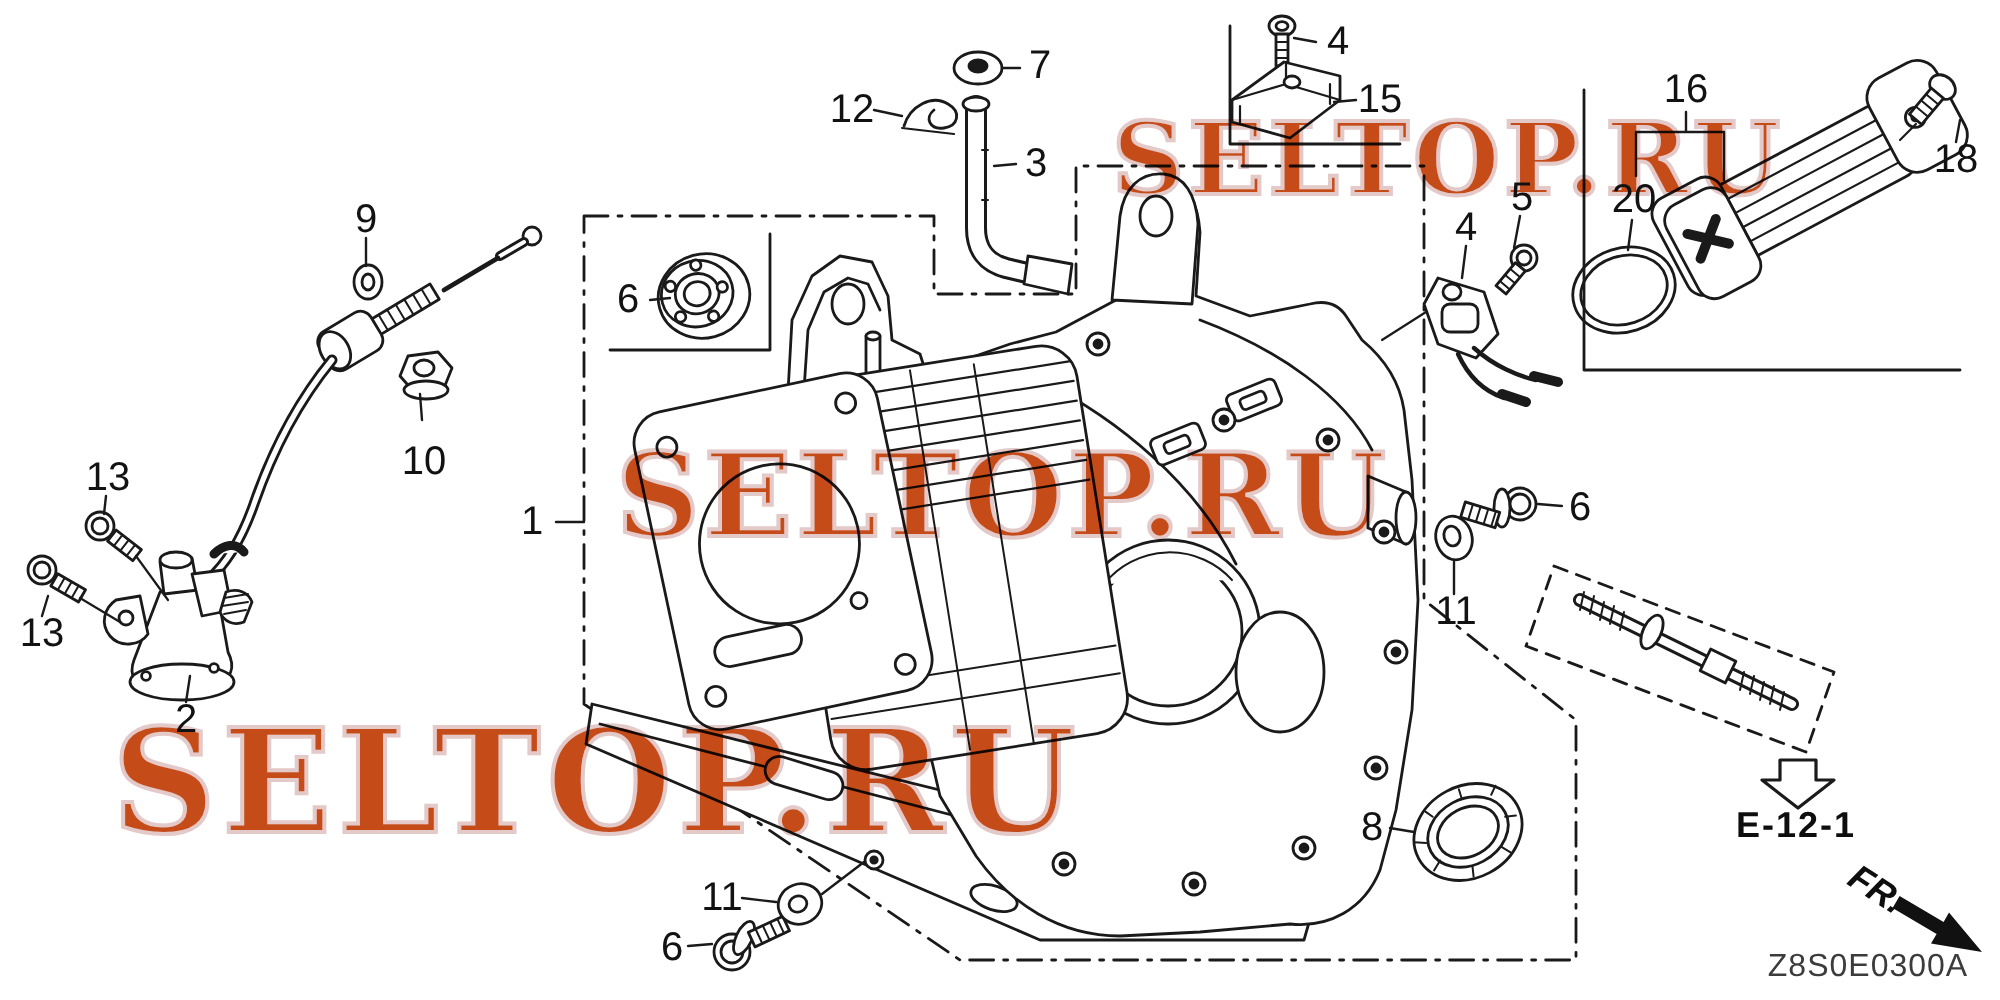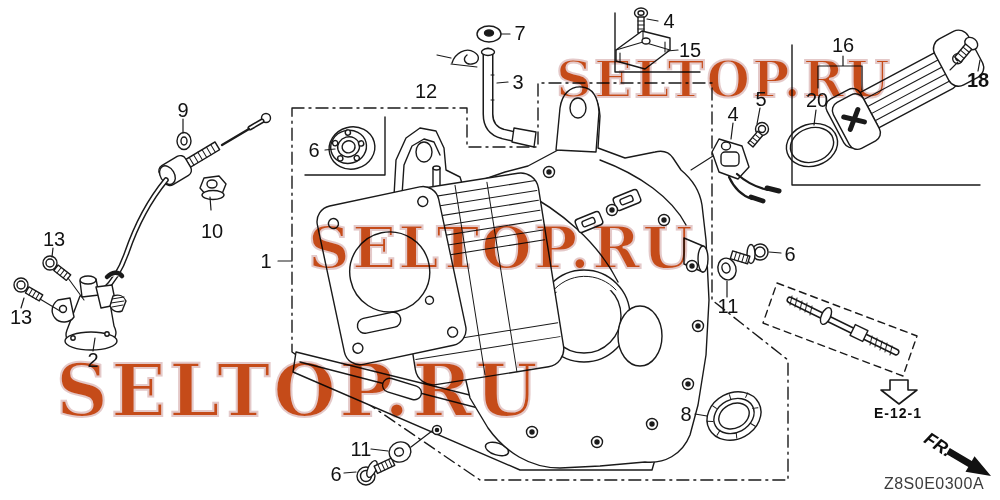--- a/index.html
+++ b/index.html
@@ -8,21 +8,21 @@
   .art{position:absolute;left:0;top:0;}
   .callout{position:absolute;transform:translate(-50%,-50%);font-size:20px;line-height:1;
            color:#121212;font-family:"Liberation Sans",sans-serif;}
   .wm{position:absolute;font-family:"DejaVu Serif",serif;font-weight:bold;white-space:nowrap;
       color:#c2410c;-webkit-text-stroke:2px #e3c6c6;letter-spacing:2px;
       mix-blend-mode:multiply;opacity:.95;}
   .wm1{left:556px;top:50px;font-size:50px;}
   .wm2{left:308px;top:214px;font-size:58px;}
   .wm3{left:56px;top:348px;font-size:72px;letter-spacing:3px;}
   .e121{position:absolute;left:898px;top:413px;transform:translate(-50%,-50%);
-        font-size:14px;font-weight:bold;color:#0e0e0e;letter-spacing:1px;}
+        font-size:18px;font-weight:bold;color:#0e0e0e;letter-spacing:1px;}
   .fr{position:absolute;left:938px;top:445px;transform:translate(-50%,-50%) rotate(33deg);
       font-size:18px;font-weight:bold;font-style:italic;color:#0e0e0e;}
   .code{position:absolute;left:934px;top:484px;transform:translate(-50%,-50%);
         font-size:16px;color:#3c3c3c;letter-spacing:.5px;}
 </style>
 </head>
 <body>
 
 <div class="stage">
 
@@ -360,27 +360,27 @@
       <span class="callout" style="left: 733px; top: 114px;">4</span>
       <span class="callout" style="left: 761px; top: 99px;">5</span>
       <span class="callout" style="left: 790px; top: 254px;">6</span>
       <span class="callout" style="left: 336px; top: 474px;">6</span>
       <span class="callout" style="left: 520px; top: 33px;">7</span>
       <span class="callout" style="left: 686px; top: 414px;">8</span>
       <span class="callout" style="left: 183px; top: 110px;">9</span>
       <span class="callout" style="left: 212px; top: 219px; margin-top: 12px;">10</span>
       <span class="callout" style="left: 728px; top: 306px;">11</span>
       <span class="callout" style="left: 361px; top: 449px;">11</span>
-      <span class="callout" style="left: 426px; top: 55px; margin-top: 36px;">12</span>
+      <span class="callout" style="left: 426px; top: 55px;">12</span>
       <span class="callout" style="left: 54px; top: 239px;">13</span>
       <span class="callout" style="left: 21px; top: 317px;">13</span>
       <span class="callout" style="left: 314px; top: 150px;">6</span>
       <span class="callout" style="left: 690px; top: 50px;">15</span>
       <span class="callout" style="left: 843px; top: 45px;">16</span>
       <span class="callout" style="left: 669px; top: 21px;">4</span>
-      <span class="callout" style="left: 978px; top: 80px; font-weight: bold;">18</span>
+      <span class="callout" style="left: 978px; top: 80px;">18</span>
       <span class="callout" style="left: 817px; top: 100px;">20</span>
     </div>
 
   <div class="e121">E-12-1</div>
   <div class="fr">FR.</div>
   <div class="code">Z8S0E0300A</div>
 </div>
 
 </body></html>

